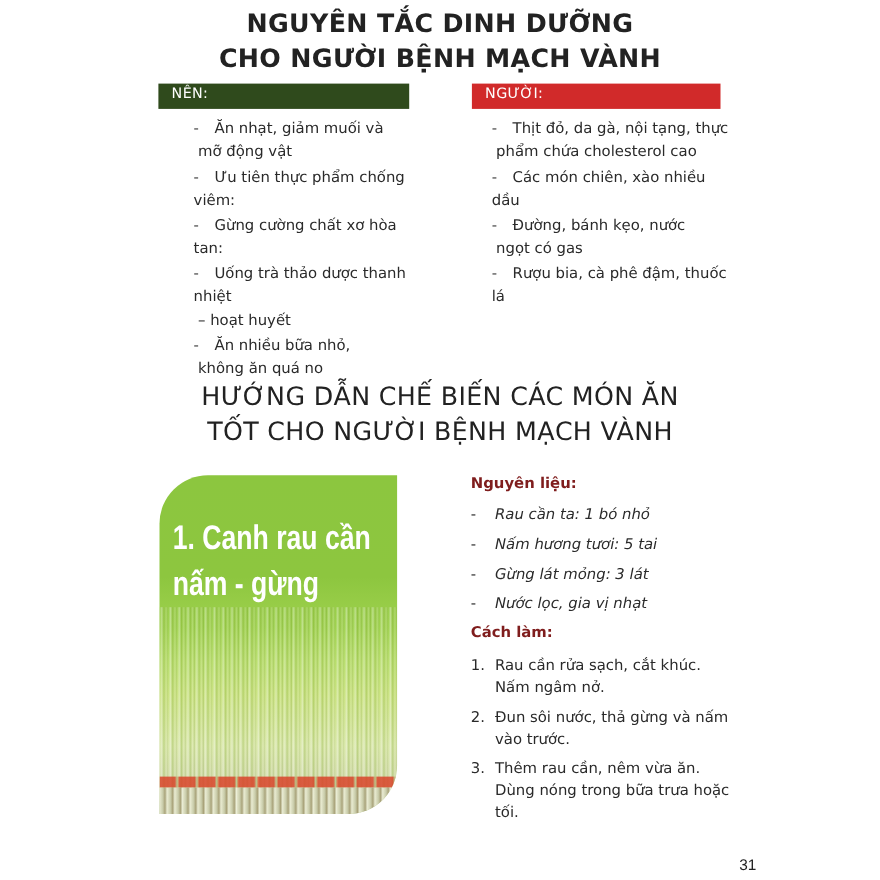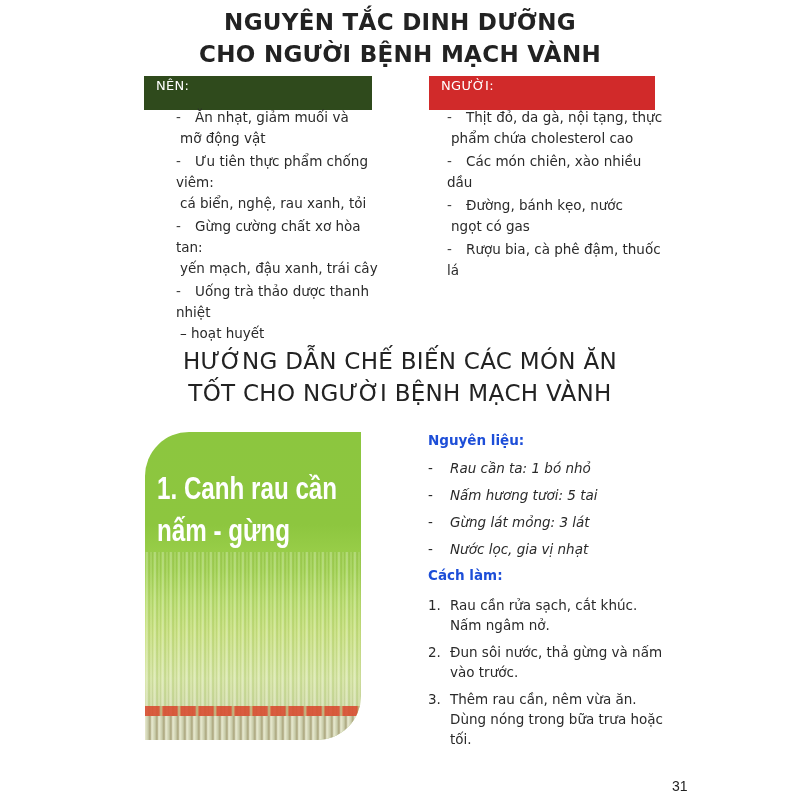--- a/index.html
+++ b/index.html
@@ -3,21 +3,21 @@
   <meta charset="utf-8">
   <style>
     html, body { margin: 0; padding: 0; background: #ffffff; }
     body { width: 800px; height: 800px; position: relative; overflow: hidden;
       font-family: "DejaVu Sans", sans-serif; color: #1f1f1f; }
     .title { position: absolute; left: 0; width: 800px; text-align: center;
       font-family: "DejaVu Sans", sans-serif; font-weight: normal; color: #222;
       font-size: 23px; line-height: 32px; letter-spacing: 0.3px; margin: 0; }
     .title1 { top: 6px; font-weight: bold; }
     .title2 { top: 345px; }
-    .bar { position: absolute; height: 34px; color: #fff; font-size: 13px; line-height: 20px;
+    .bar { position: absolute; height: 23px; color: #fff; font-size: 13px; line-height: 20px;
       padding-left: 12px; box-sizing: border-box; letter-spacing: 0.3px; }
     .bar-good { left: 144px; top: 76px; width: 228px; background: #2f4a1c; }
     .bar-bad { left: 429px; top: 76px; width: 226px; background: #d12a2a; }
     .list { position: absolute; margin: 0; padding: 0; list-style: none;
       font-size: 13.5px; line-height: 21px; color: #2a2a2a; }
     .list-good { left: 147px; top: 107px; width: 240px; }
     .list-bad { left: 418px; top: 107px; width: 250px; }
     .list li { margin-bottom: 2px; position: relative; margin-left: 29px; }
     .list .dash { color: #444; display: inline-block; width: 19px; }
     .list .cont { display: block; padding-left: 4px; }
@@ -27,21 +27,21 @@
     .recipe-img .stalks { position: absolute; left: 0; top: 120px; width: 100%; height: 188px;
       background: repeating-linear-gradient(90deg, rgba(255,255,255,0.0) 0px, rgba(255,255,255,0.35) 2px, rgba(120,160,40,0.25) 4px, rgba(255,255,240,0.2) 6px, rgba(90,120,30,0.15) 8px); }
     .recipe-img .ties { position: absolute; left: 0; top: 274px; width: 100%; height: 10px;
       background: repeating-linear-gradient(90deg, #d9442a 0px, #d9442a 14px, #b8c58a 16px, #e05530 18px); opacity: 0.85; }
     .recipe-img .bottom { position: absolute; left: 0; top: 284px; width: 100%; height: 24px;
       background: repeating-linear-gradient(90deg, #e8ead0 0px, #c9ccaa 3px, #a9a37a 5px, #ecefd8 7px); }
     .recipe-title { position: absolute; left: 12px; top: 36px; width: 210px; color: #ffffff;
       font-family: "Liberation Sans", sans-serif; font-weight: bold; font-size: 31px; line-height: 42px;
       transform: scaleX(0.78); transform-origin: left top; letter-spacing: 0px; white-space: nowrap; }
     .recipe-title .line { display: block; }
-    .section-head { position: absolute; font-weight: bold; font-size: 13.5px; color: #1d4ed8; }
+    .section-head { position: absolute; font-weight: bold; font-size: 13.5px; color: #7f1d1d; }
     .ing-head { left: 428px; top: 432px; }
     .method-head { left: 428px; top: 567px; }
     .ing-list, .method-list { position: absolute; margin: 0; padding: 0; list-style: none;
       font-size: 13.5px; color: #2a2a2a; }
     .ing-list { left: 428px; top: 459px; width: 240px; }
     .ing-list li { height: 27px; line-height: 18px; position: relative; padding-left: 22px; }
     .ing-list li .dash { position: absolute; left: 0; top: 0; }
     .ing-list li .txt { position: relative; left: 0; font-style: italic; }
     .method-list { left: 428px; top: 595px; width: 235px; }
     .method-list li { position: relative; padding-left: 22px; line-height: 20px; margin-bottom: 7px; }
@@ -55,23 +55,24 @@
 <h1 class="title title1">
   <span>NGUYÊN TẮC DINH DƯỠNG</span><br>
   <span>CHO NGƯỜI BỆNH MẠCH VÀNH</span>
 </h1>
 
 <div class="bar bar-good">NÊN:</div>
 <div class="bar bar-bad">NGƯỜI:</div>
 
 <ul class="list list-good">
   <li><span class="dash">-</span><span>Ăn nhạt, giảm muối và</span><span class="cont">mỡ động vật</span></li>
-  <li><span class="dash">-</span><span>Ưu tiên thực phẩm chống viêm:</span><span class="cont">cá biển, nghệ, rau xanh, tỏi</span></li>
-  <li><span class="dash">-</span><span>Gừng cường chất xơ hòa tan:</span><span class="cont">yến mạch, đậu xanh, trái cây</span></li>
+  <li><span class="dash">-</span><span>Ưu tiên thực phẩm chống viêm:</span></li>
+  <li><span class="dash">-</span><span>Gừng cường chất xơ hòa tan:</span></li>
   <li><span class="dash">-</span><span>Uống trà thảo dược thanh nhiệt</span><span class="cont">– hoạt huyết</span></li>
+  <li><span class="dash">-</span><span>Ăn nhiều bữa nhỏ,</span><span class="cont">không ăn quá no</span></li>
 </ul>
 
 <ul class="list list-bad">
   <li><span class="dash">-</span><span>Thịt đỏ, da gà, nội tạng, thực</span><span class="cont">phẩm chứa cholesterol cao</span></li>
   <li><span class="dash">-</span><span>Các món chiên, xào nhiều dầu</span></li>
   <li><span class="dash">-</span><span>Đường, bánh kẹo, nước</span><span class="cont">ngọt có gas</span></li>
   <li><span class="dash">-</span><span>Rượu bia, cà phê đậm, thuốc lá</span></li>
 </ul>
 
 <h2 class="title title2">

